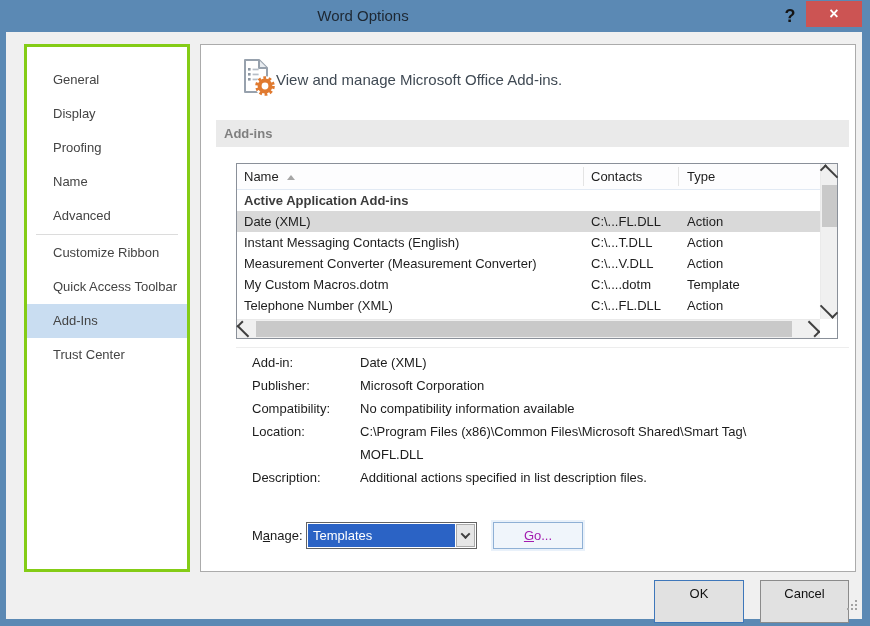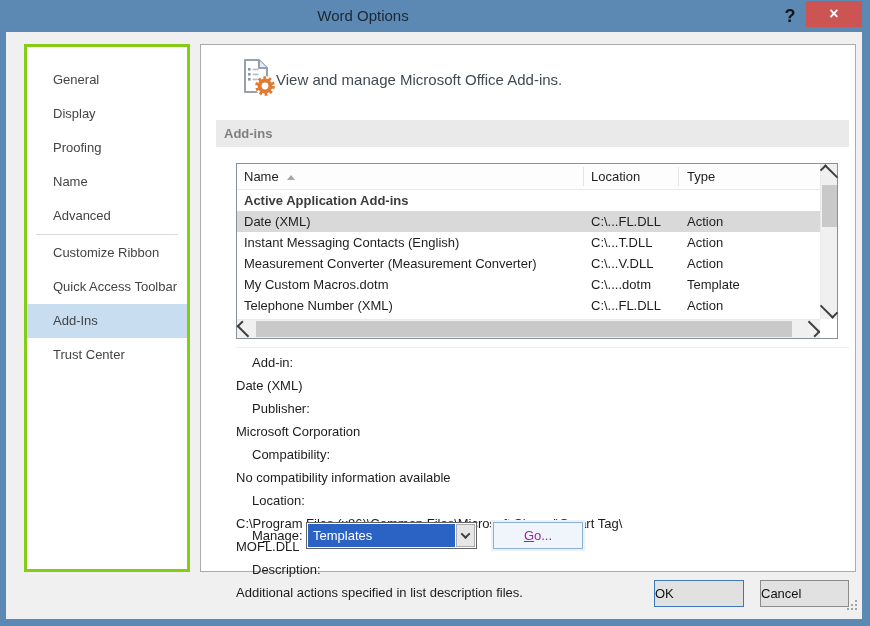--- a/index.html
+++ b/index.html
@@ -64,39 +64,39 @@
   .corner{position:absolute;right:0;bottom:0;width:17px;height:19px;background:#fff;}
   .chev{display:inline-block;width:6px;height:6px;border:solid #3f3f3f;border-width:2px 2px 0 0;}
   .chev.up{transform:rotate(-45deg) translate(-1px,1px);}
   .chev.down{transform:rotate(135deg) translate(-1px,1px);}
   .chev.left{transform:rotate(-135deg);}
   .chev.right{transform:rotate(45deg);}
 
   
   .details-divider{position:absolute;left:236px;top:347px;width:613px;height:1px;background:#ededed;}
   .details{position:absolute;left:236px;top:351px;width:610px;font-size:13px;color:#1c1c1c;}
-  .d-row{display:flex;line-height:23px;flex-direction:column;}
+  .d-row{display:flex;line-height:23px;}
   .d-label{width:108px;padding-left:16px;flex:none;}
   .d-value{flex:1;white-space:pre-wrap;}
 
   
   .manage-label{position:absolute;left:252px;top:522px;height:27px;line-height:27px;font-size:13px;color:#1a1a1a;}
   .accel{text-decoration:underline;}
   .combo{position:absolute;left:306px;top:522px;width:171px;height:27px;border:1px solid #636363;
     box-sizing:border-box;background:#fff;display:flex;padding:1px;cursor:default;}
   .combo-value{flex:1;background:#2b63c5;color:#fff;font-size:13px;line-height:23px;padding-left:5px;white-space:nowrap;overflow:hidden;}
   .combo-btn{width:19px;margin-left:1px;background:#e6e6e6;border:1px solid #ababab;box-sizing:border-box;
     display:flex;align-items:center;justify-content:center;}
   .combo-btn .chev{width:5px;height:5px;border-width:2px 2px 0 0;}
   .go-btn{position:absolute;left:493px;top:522px;width:90px;height:27px;background:#f0f5fb;
     border:1px solid #8fb0d5;box-sizing:border-box;text-align:center;line-height:25px;font-size:13px;
     color:#a21caf;box-shadow:0 0 0 2px #e9f1fa;cursor:default;}
 
   
-  .btn{position:absolute;height:27px;box-sizing:border-box;line-height:25px;
+  .btn{position:absolute;height:43px;box-sizing:border-box;text-align:center;line-height:25px;
     font-size:13px;color:#111;background:#e1e1e1;cursor:default;}
   .ok-btn{left:654px;top:580px;width:90px;border:1px solid #3e77ba;}
   .cancel-btn{left:760px;top:580px;width:89px;border:1px solid #8b8b8b;}
   .grip{position:absolute;left:846px;top:598px;width:14px;height:14px;}
   .grip-dot{position:absolute;width:2px;height:2px;background:#a2a2a2;left:1px;top:10px;
     box-shadow:4px 0 #a2a2a2,8px 0 #a2a2a2,4px -4px #a2a2a2,8px -4px #a2a2a2,8px -8px #a2a2a2;}
 </style>
 </head>
 <body>
 
@@ -148,21 +148,21 @@
   </div>
 
   <div class="section-bar">Add-ins</div>
 
   <div class="addins-table">
     <div class="t-header">
       <div class="hcell" style="left:7px">
         <span>Name</span><span class="sort-up"></span>
       </div>
       <div class="hsep" style="left:346px"></div>
-      <div class="hcell" style="left:354px">Location</div>
+      <div class="hcell" style="left:354px">Contacts</div>
       <div class="hsep" style="left:441px"></div>
       <div class="hcell" style="left:450px">Type</div>
     </div>
     <div class="t-body">
       <div class="t-row group">Active Application Add-ins</div>
       <div class="t-row selected">
         <span class="cell-name">Date (XML)</span>
         <span class="cell-loc">C:\...FL.DLL</span>
         <span class="cell-type">Action</span>
       </div>

